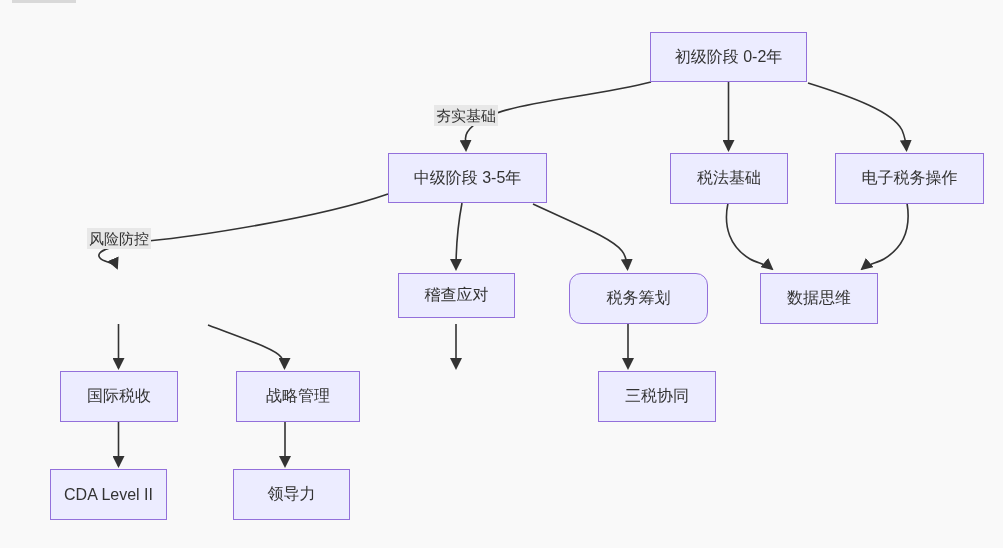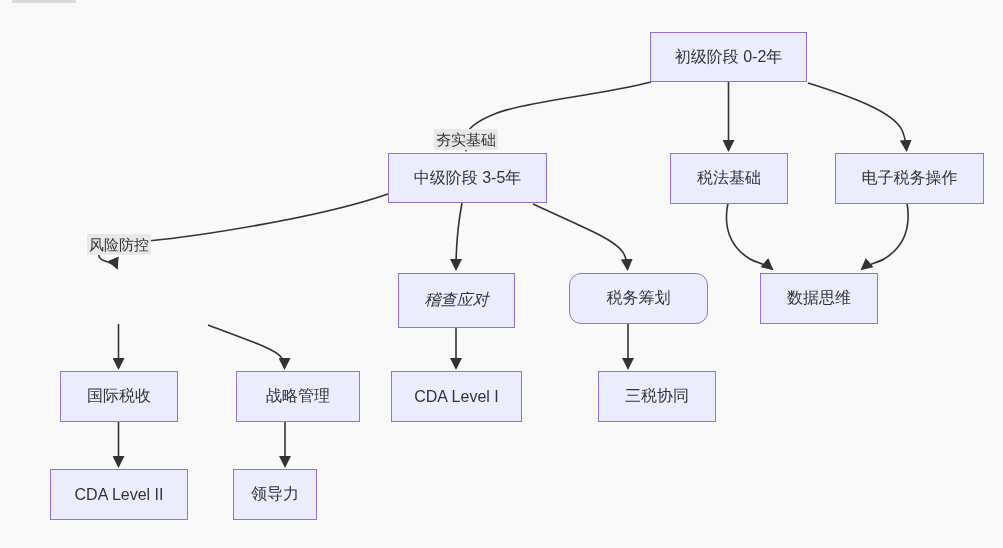--- a/index.html
+++ b/index.html
@@ -59,32 +59,32 @@
     width: 64px; height: 3px;
     background: #d9d9d9;
   }
 
   
   #n-junior        { left: 650px; top: 32px;  width: 157px; height: 50px; }
   #n-mid           { left: 388px; top: 153px; width: 159px; height: 50px; }
   #n-taxlaw        { left: 670px; top: 153px; width: 118px; height: 51px; }
   #n-etax          { left: 835px; top: 153px; width: 149px; height: 51px; }
   #n-senior        { left: 31px;  top: 273px; width: 175px; height: 51px; }
-  #n-audit         { left: 398px; top: 273px; width: 117px; height: 55px; font-style: italic; }
+  #n-audit         { left: 398px; top: 273px; width: 117px; height: 45px; }
   #n-planning      { left: 569px; top: 273px; width: 139px; height: 51px; border-radius: 12px; }
   #n-datathink     { left: 760px; top: 273px; width: 118px; height: 51px; }
   #n-intltax       { left: 60px;  top: 371px; width: 118px; height: 51px; }
   #n-strategy      { left: 236px; top: 371px; width: 124px; height: 51px; }
   #n-cda1          { left: 391px; top: 371px; width: 131px; height: 51px; }
   #n-threetax      { left: 569px; top: 371px; width: 118px; height: 51px; margin-left: 29px; }
-  #n-cda2          { left: 50px;  top: 469px; width: 138px; height: 51px; }
-  #n-leadership    { left: 233px; top: 469px; width: 84px; height: 51px; }
+  #n-cda2          { left: 50px;  top: 469px; width: 117px; height: 51px; }
+  #n-leadership    { left: 233px; top: 469px; width: 117px; height: 51px; }
 
-  #el-consolidate  { left: 434px; top: 105px; margin-top: 24px; }
-  #el-risk         { left: 87px;  top: 234px; }
+  #el-consolidate  { left: 434px; top: 105px; }
+  #el-risk         { left: 87px;  top: 228px; }
 </style>
 </head>
 <body>
 
 <div class="canvas">
 
   <div class="artifact-bar"></div>
 
   <svg class="edges-svg" viewBox="0 0 1003 548" xmlns="http://www.w3.org/2000/svg">
     <defs>
@@ -110,21 +110,20 @@
 
   <div class="node" id="n-junior">初级阶段 0-2年</div>
   <div class="node" id="n-mid">中级阶段 3-5年</div>
   <div class="node" id="n-taxlaw">税法基础</div>
   <div class="node" id="n-etax">电子税务操作</div>
   <div class="node" id="n-audit">稽查应对</div>
   <div class="node" id="n-planning">税务筹划</div>
   <div class="node" id="n-datathink">数据思维</div>
   <div class="node" id="n-intltax">国际税收</div>
   <div class="node" id="n-strategy">战略管理</div>
-  <div class="node" id="n-cda1">CDA Level I</div>
   <div class="node" id="n-threetax">三税协同</div>
   <div class="node" id="n-cda2">CDA Level II</div>
   <div class="node" id="n-leadership">领导力</div>
 
   <div class="edge-label" id="el-consolidate">夯实基础</div>
   <div class="edge-label" id="el-risk">风险防控</div>
 
 </div>
 
 </body></html>

